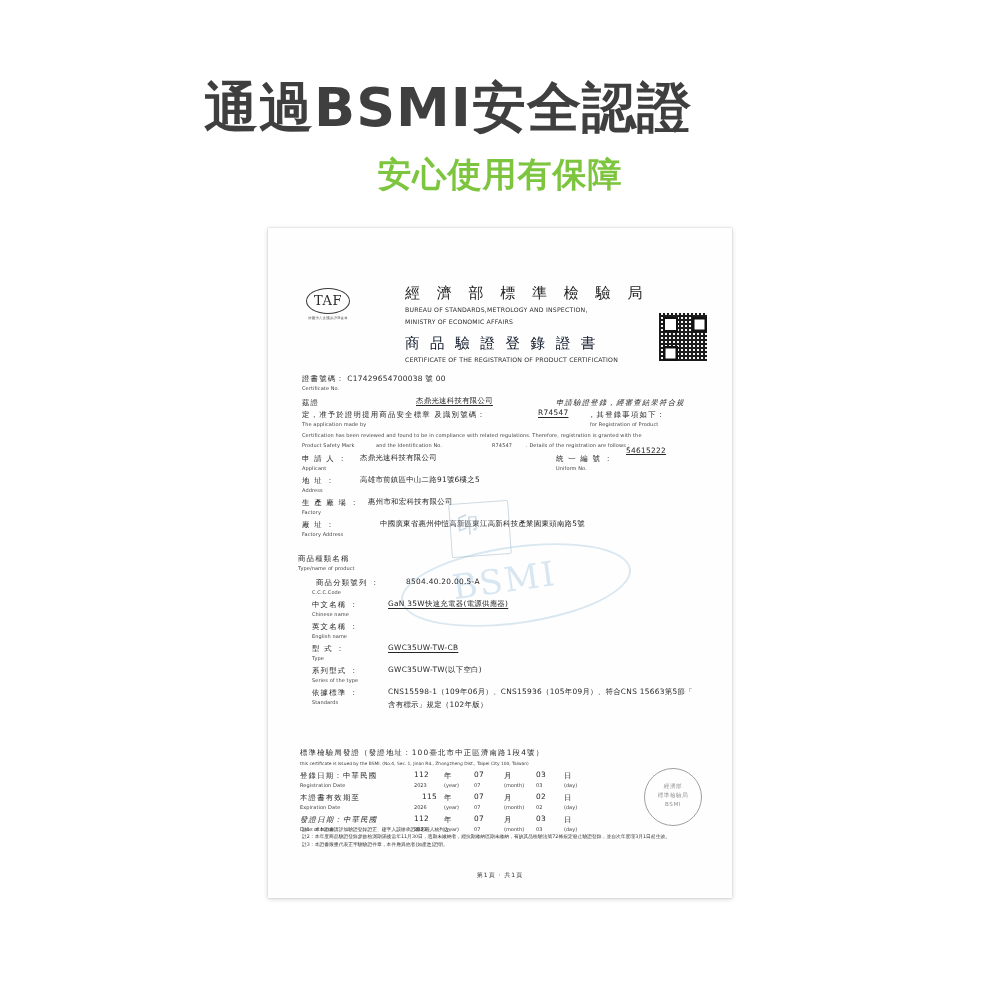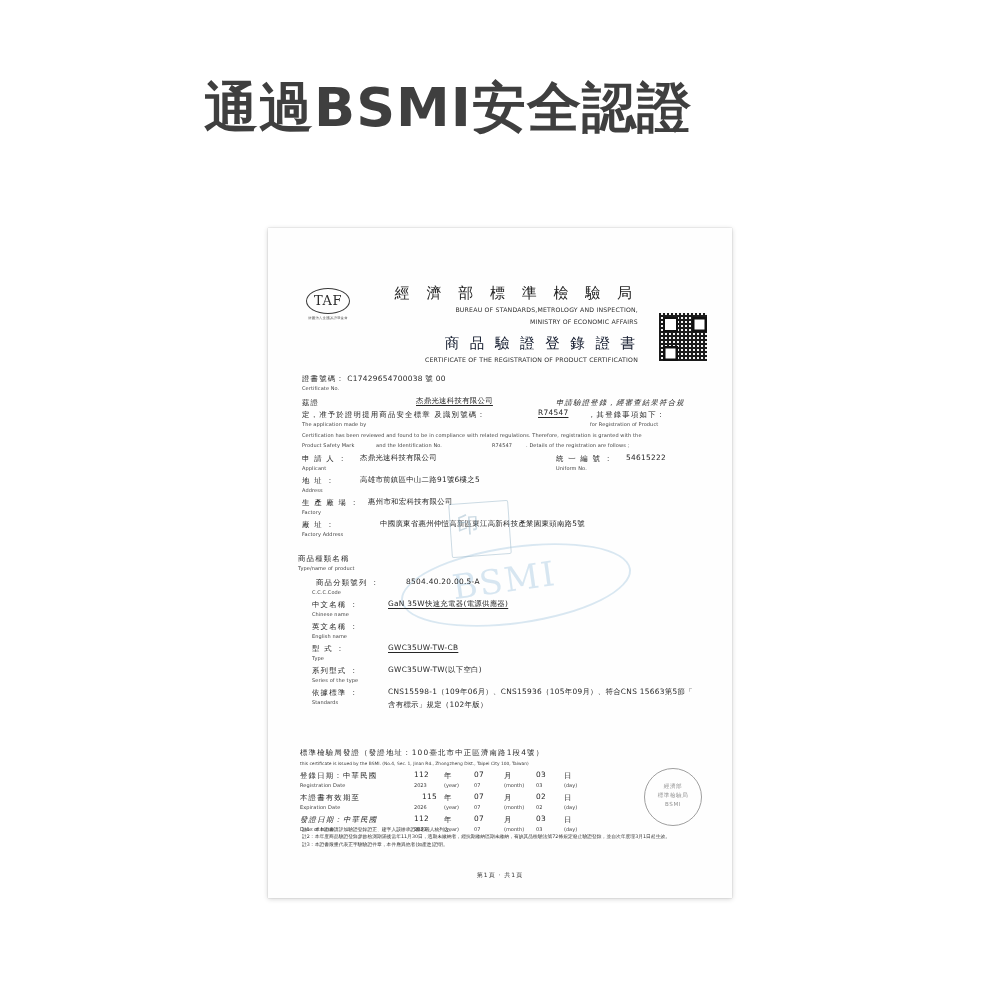--- a/index.html
+++ b/index.html
@@ -110,24 +110,24 @@
   .taf-sub {
     font-size: 3.4px;
     line-height: 5px;
     color: #555;
     margin-top: 2px;
     letter-spacing: 0.2px;
   }
 
   .hdr {
     position: absolute;
-    left: 120px;
+    left: 137px;
     top: 56px;
     width: 250px;
-    text-align: right;
+    text-align: left;
   }
   .hdr .t1 {
     font-size: 15px;
     letter-spacing: 6px;
     font-family: "DejaVu Serif", serif;
     color: #242424;
   }
   .hdr .t2 {
     font-size: 6.2px;
     line-height: 8.5px;
@@ -248,20 +248,21 @@
     color: #333;
     letter-spacing: 1px;
   }
 </style>
 </head>
 <body>
 
 <div class="page">
 
   <div class="headline">通過BSMI安全認證</div>
+  <div class="subheadline">安心使用有保障</div>
 
   <div class="cert-sheet">
 
     <div class="watermark">
       <div class="wm-ell"></div>
       <div class="wm-txt">BSMI</div>
     </div>
 
     <div class="taf">
       <div class="taf-oval">TAF</div>
@@ -298,21 +299,21 @@
     <div class="row lbl-en" style="left:34px; top:213px;">Product Safety Mark</div>
     <div class="row lbl-en" style="left:108px; top:213px;">and the Identification No.</div>
     <div class="row lbl-en" style="left:224px; top:213px;">R74547</div>
     <div class="row lbl-en" style="left:258px; top:213px;">. Details of the registration are follows ;</div>
 
     <div class="row lbl-cn" style="left:34px; top:226px;">申 請 人 ：</div>
     <div class="row lbl-en" style="left:34px; top:236px;">Applicant</div>
     <div class="row val" style="left:92px; top:225px;">杰鼎光速科技有限公司</div>
 
     <div class="row lbl-cn" style="left:288px; top:226px;">統 一 編 號 ：</div>
-    <div class="row val" style="left:358px; top:225px;">54615222</div>
+    <div class="row val" style="left:358px; top:218px;text-decoration:underline;">54615222</div>
     <div class="row lbl-en" style="left:288px; top:236px;">Uniform No.</div>
 
     <div class="row lbl-cn" style="left:34px; top:248px;">地    址 ：</div>
     <div class="row lbl-en" style="left:34px; top:258px;">Address</div>
     <div class="row val" style="left:92px; top:247px;">高雄市前鎮區中山二路91號6樓之5</div>
 
     <div class="row lbl-cn" style="left:34px; top:270px;">生 產 廠 場 ：</div>
     <div class="row lbl-en" style="left:34px; top:280px;">Factory</div>
     <div class="row val" style="left:100px; top:269px;">惠州市和宏科技有限公司</div>
 

